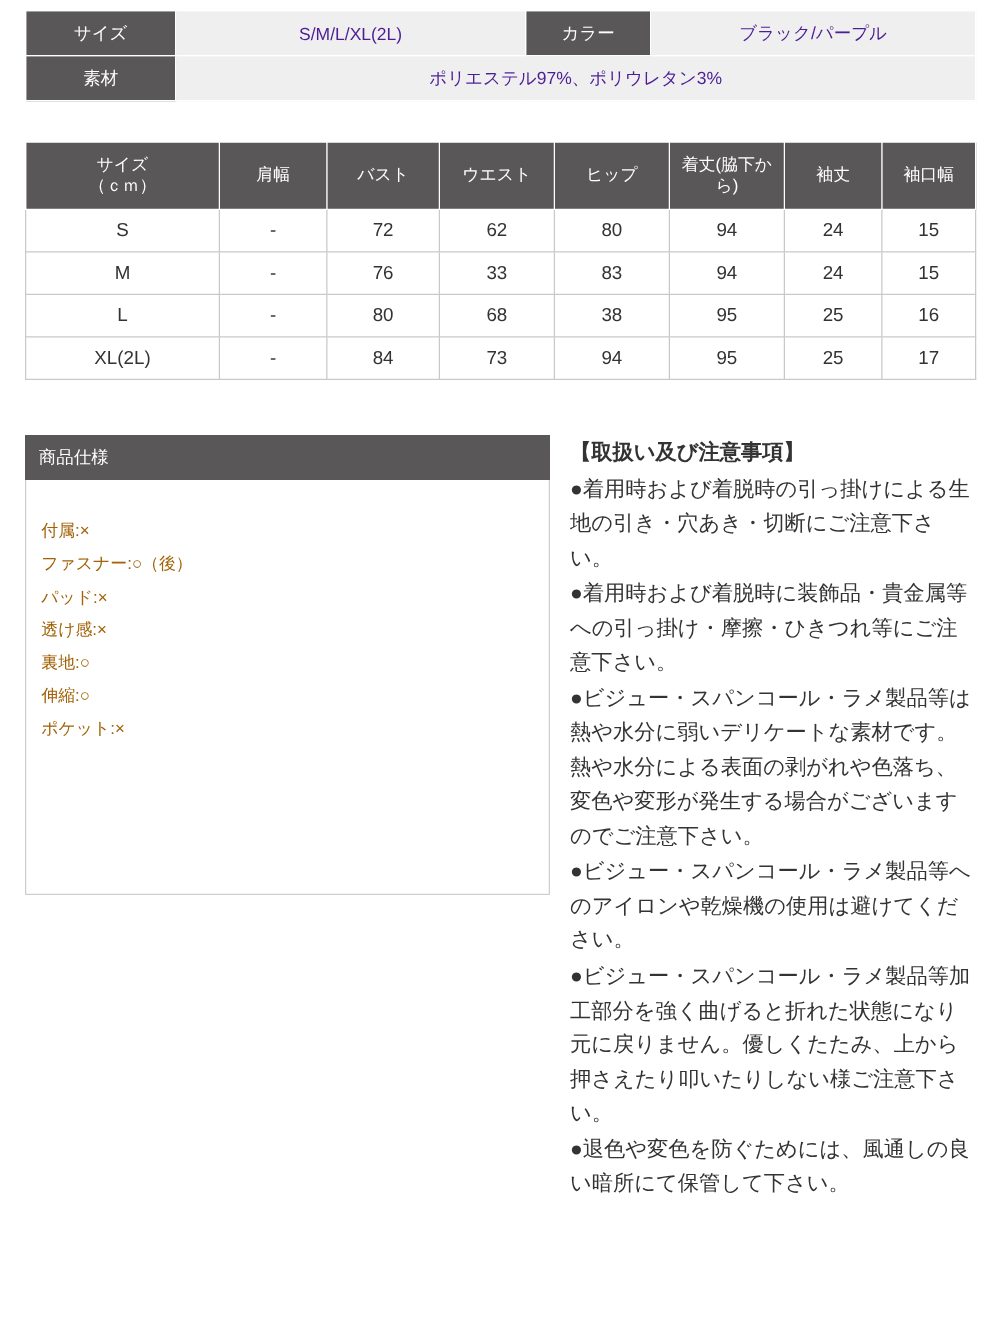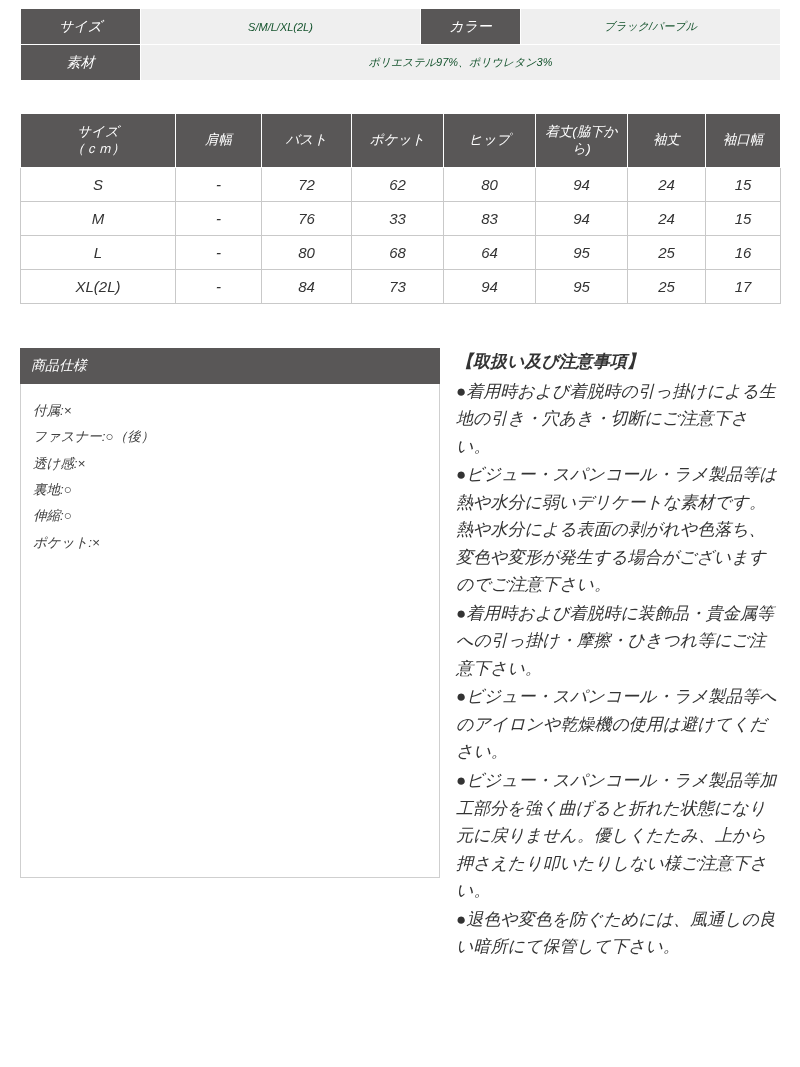--- a/index.html
+++ b/index.html
@@ -12,37 +12,36 @@
   body {
     font-family: "Liberation Sans", sans-serif;
     color: #333333;
     font-size: 14px;
   }
   .page {
     position: relative;
     width: 800px;
     height: 1067px;
     overflow: hidden;
-    font-style: italic;
   }
 
   
   .spec-table {
     border-collapse: collapse;
     width: 760px;
     margin: 8px 20px 0 20px;
     table-layout: fixed;
   }
   .spec-table td {
     border: 1px solid #ffffff;
     height: 36px;
     text-align: center;
     vertical-align: middle;
-    font-size: 11px;
-    color: #14532d;
+    font-size: 14px;
+    color: #4c1d95;
   }
   .spec-table td.hd {
     background: #595757;
     color: #ffffff;
     font-size: 14px;
   }
   .spec-table td.val {
     background: #efefef;
   }
 
@@ -87,25 +86,25 @@
   .panel-title {
     background: #595757;
     color: #ffffff;
     font-size: 14px;
     padding: 8px 10px;
     border: 1px solid #595757;
   }
   .panel-body {
     border: 1px solid #cfcfcf;
     border-top: none;
-    height: 494px;
-    padding: 14px 12px;
+    height: 332px;
+    padding: 28px 12px;
     font-size: 13.5px;
     line-height: 1.95;
-    color: #404040;
+    color: #a16207;
   }
   .panel-body .note {
     margin-top: 20px;
   }
   .right-col {
     width: 324px;
     font-size: 17px;
     line-height: 1.62;
     color: #333;
   }
@@ -140,21 +139,21 @@
 
   <table class="size-table">
     <thead>
       <tr>
         <th style="width:155px">
           <span>サイズ</span><br>
           <span>（ｃｍ）</span>
         </th>
         <th style="width:86px">肩幅</th>
         <th style="width:90px">バスト</th>
-        <th style="width:92px">ポケット</th>
+        <th style="width:92px">ウエスト</th>
         <th style="width:92px">ヒップ</th>
         <th style="width:92px">着丈(脇下か<br>ら)</th>
         <th style="width:78px">袖丈</th>
         <th style="width:75px">袖口幅</th>
       </tr>
     </thead>
     <tbody>
       <tr>
         <td>S</td>
         <td>-</td>
@@ -173,21 +172,21 @@
         <td>83</td>
         <td>94</td>
         <td>24</td>
         <td>15</td>
       </tr>
       <tr>
         <td>L</td>
         <td>-</td>
         <td>80</td>
         <td>68</td>
-        <td>64</td>
+        <td>38</td>
         <td>95</td>
         <td>25</td>
         <td>16</td>
       </tr>
       <tr>
         <td>XL(2L)</td>
         <td>-</td>
         <td>84</td>
         <td>73</td>
         <td>94</td>
@@ -198,32 +197,33 @@
     </tbody>
   </table>
 
   <div class="bottom">
 
     <div class="left-col">
       <div class="panel-title">商品仕様</div>
       <div class="panel-body">
         <div>付属:×</div>
         <div>ファスナー:○（後）</div>
+        <div>パッド:×</div>
         <div>透け感:×</div>
         <div>裏地:○</div>
         <div>伸縮:○</div>
         <div>ポケット:×</div>
       </div>
     </div>
 
     <div class="right-col">
       <div class="care-title">【取扱い及び注意事項】</div>
       <p>●着用時および着脱時の引っ掛けによる生地の引き・穴あき・切断にご注意下さい。</p>
+      <p>●着用時および着脱時に装飾品・貴金属等への引っ掛け・摩擦・ひきつれ等にご注意下さい。</p>
       <p>●ビジュー・スパンコール・ラメ製品等は熱や水分に弱いデリケートな素材です。熱や水分による表面の剥がれや色落ち、変色や変形が発生する場合がございますのでご注意下さい。</p>
-      <p>●着用時および着脱時に装飾品・貴金属等への引っ掛け・摩擦・ひきつれ等にご注意下さい。</p>
       <p>●ビジュー・スパンコール・ラメ製品等へのアイロンや乾燥機の使用は避けてください。</p>
       <p>●ビジュー・スパンコール・ラメ製品等加工部分を強く曲げると折れた状態になり元に戻りません。優しくたたみ、上から押さえたり叩いたりしない様ご注意下さい。</p>
       <p>●退色や変色を防ぐためには、風通しの良い暗所にて保管して下さい。</p>
     </div>
 
   </div>
 
 </div>
 
 </body></html>

